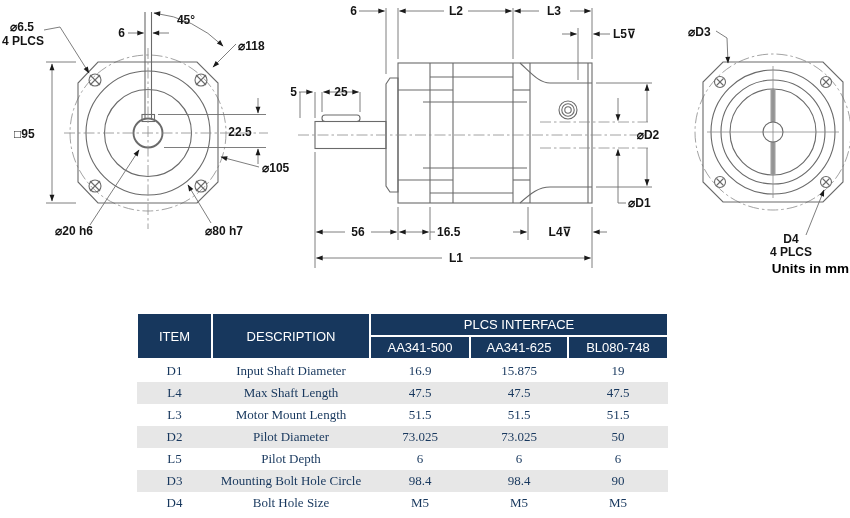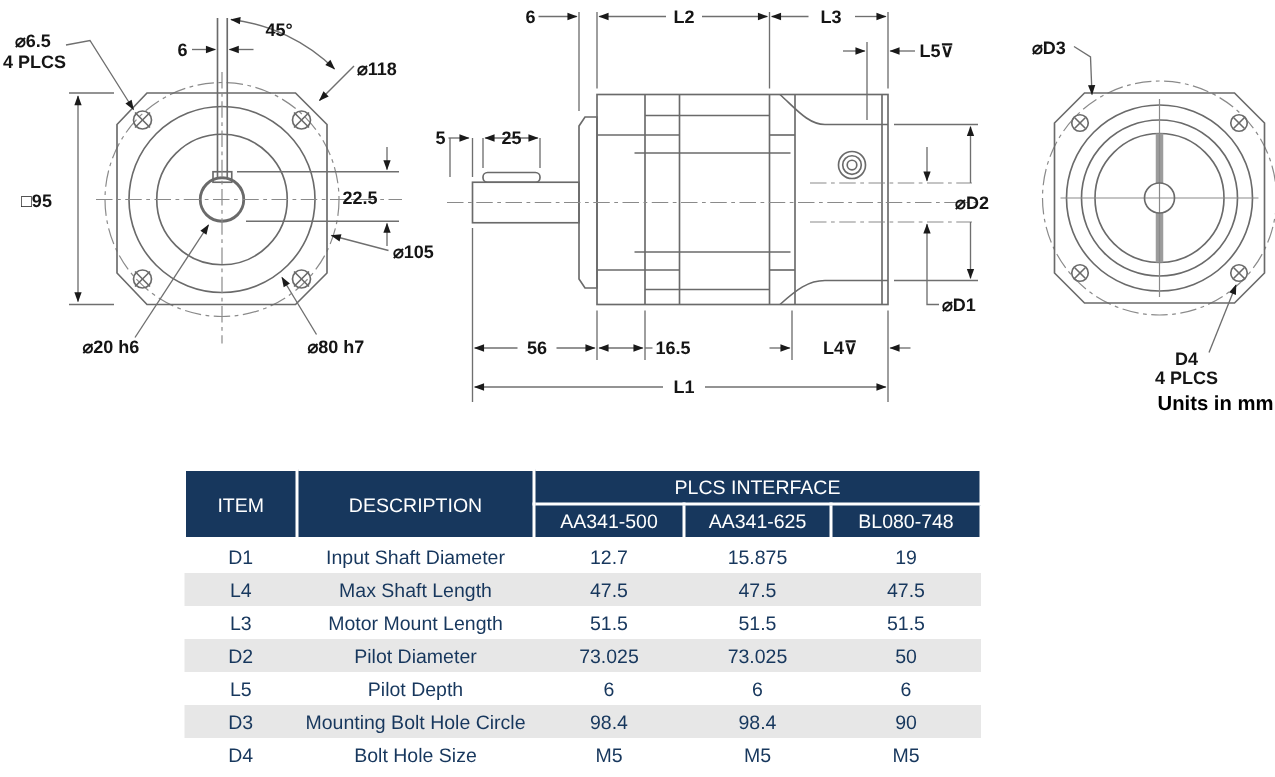--- a/index.html
+++ b/index.html
@@ -8,29 +8,29 @@
   svg{position:absolute;left:0;top:0;}
   .geo{stroke:#6a6a6a;stroke-width:1.1;fill:none;}
   .geo2{stroke-width:1.9;}
   .thin{stroke:#8a8a8a;stroke-width:.8;fill:none;}
   .cl{stroke:#8a8a8a;stroke-width:.8;fill:none;stroke-dasharray:11 3 2.5 3;}
   .dim{stroke:#6f6f6f;stroke-width:.9;fill:none;}
   .lbl{font:bold 12px "Liberation Sans",sans-serif;fill:#151515;}
   .lbl2{font:bold 13.5px "Liberation Sans",sans-serif;fill:#000;}
   .slot{fill:#9c9c9c;stroke:none;}
 
-  table.spec{position:absolute;left:122px;top:312px;border-collapse:collapse;
+  table.spec{position:absolute;left:136px;top:312px;border-collapse:collapse;
     table-layout:fixed;font-size:13px;}
   table.spec col.c-item{width:75px;} table.spec col.c-desc{width:158px;}
   table.spec col.c-v1{width:100px;} table.spec col.c-v2{width:98px;}
   table.spec col.c-v3{width:100px;}
   table.spec thead th{background:#17375d;color:#fff;font-weight:400;
     border:2px solid #fff;height:21px;padding:0 2px;text-align:center;}
   table.spec tbody td{color:#17375d;text-align:center;height:22px;padding:0 2px;
-    border:0;}
+    border:0;font-family:Liberation Serif, serif;}
   table.spec tbody tr:nth-child(even){background:#e7e7e7;}
 </style>
 </head>
 <body>
 
 <svg width="850" height="300" viewBox="0 0 850 300">
   <defs>
     <marker id="ar" viewBox="0 0 10 10" refX="9.2" refY="5" markerWidth="9.5" markerHeight="7.5" orient="auto-start-reverse">
       <path d="M0 1.4 L10 5 L0 8.6 Z" fill="#1a1a1a"></path>
     </marker>
@@ -223,21 +223,21 @@
     <tr>
       <th>AA341-500</th>
       <th>AA341-625</th>
       <th>BL080-748</th>
     </tr>
   </thead>
   <tbody>
     <tr>
       <td>D1</td>
       <td>Input Shaft Diameter</td>
-      <td>12.7</td>
+      <td>16.9</td>
       <td>15.875</td>
       <td>19</td>
     </tr>
     <tr>
       <td>L4</td>
       <td>Max Shaft Length</td>
       <td>47.5</td>
       <td>47.5</td>
       <td>47.5</td>
     </tr>

